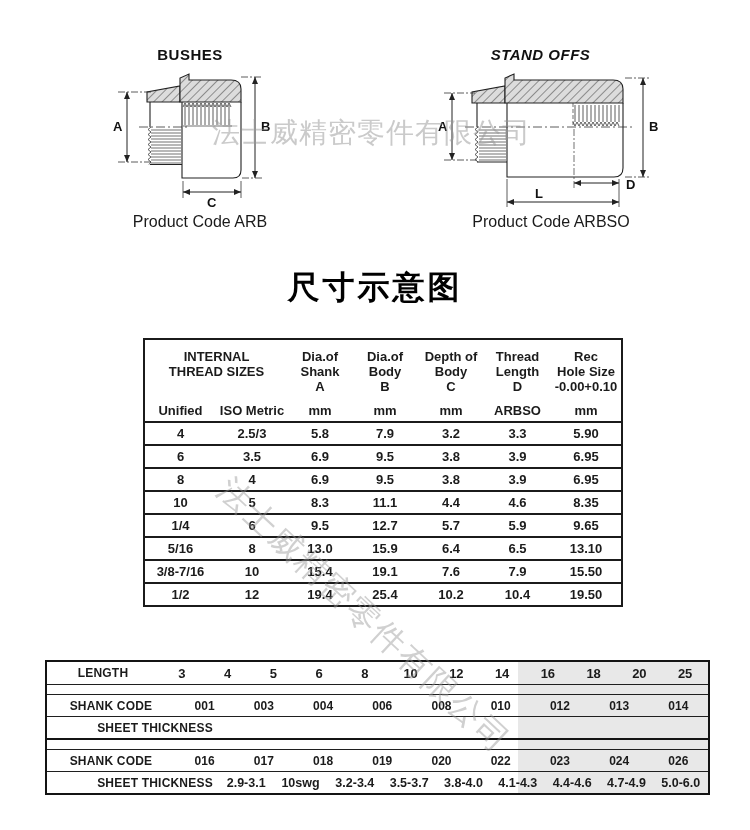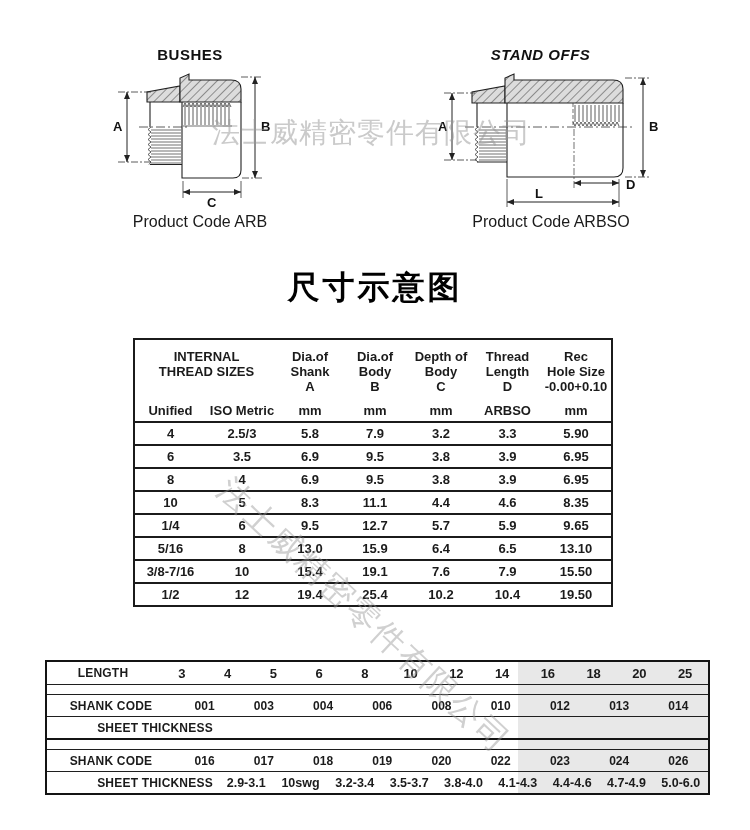--- a/index.html
+++ b/index.html
@@ -11,21 +11,21 @@
   .product-code{position:absolute;font-size:16px;font-weight:400;color:#1a1a1a;text-align:center;}
 
   .dwg{position:absolute;}
   .dwg svg text{font-family:"Liberation Sans","DejaVu Sans",sans-serif;font-size:13px;font-weight:600;fill:#111;}
 
   
   .section-title{position:absolute;left:0;right:0;top:266px;text-align:center;
                  font-size:32px;font-weight:600;letter-spacing:3px;color:#000;}
 
   
-  .thread-table{position:absolute;left:133px;top:338px;width:478px;border-collapse:collapse;
+  .thread-table{position:absolute;left:143px;top:338px;width:478px;border-collapse:collapse;
                 table-layout:fixed;border:2px solid #1b1b1b;font-size:13px;font-weight:bold;color:#1b1b1b;}
   .thread-table th,.thread-table td{padding:0;text-align:center;font-weight:bold;}
   .thread-table .hr1 th{vertical-align:top;padding-top:9px;line-height:15px;white-space:nowrap;}
   .thread-table .hr2 th{height:24px;padding-bottom:3px;vertical-align:bottom;}
   .thread-table thead{border-bottom:2px solid #1b1b1b;}
   .thread-table tbody td{border-top:2px solid #1b1b1b;height:21px;}
 
   
   .size-table{position:absolute;left:45px;top:660px;width:661px;border:2px solid #141414;background:#fff;}
   .size-table .band{position:absolute;top:0;bottom:0;left:471px;right:0;background:#e8e8e8;}

